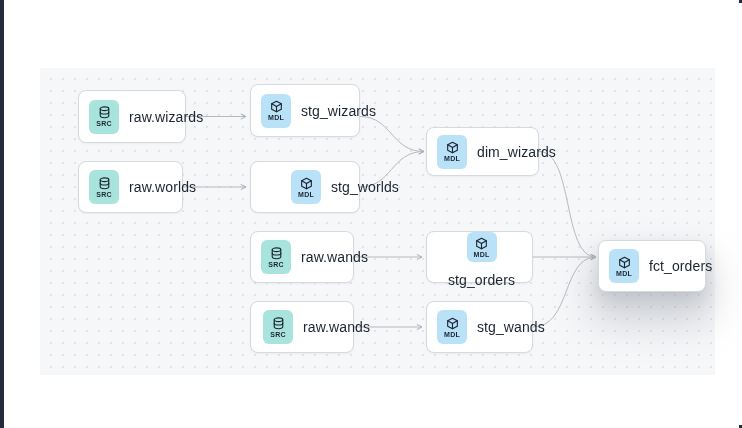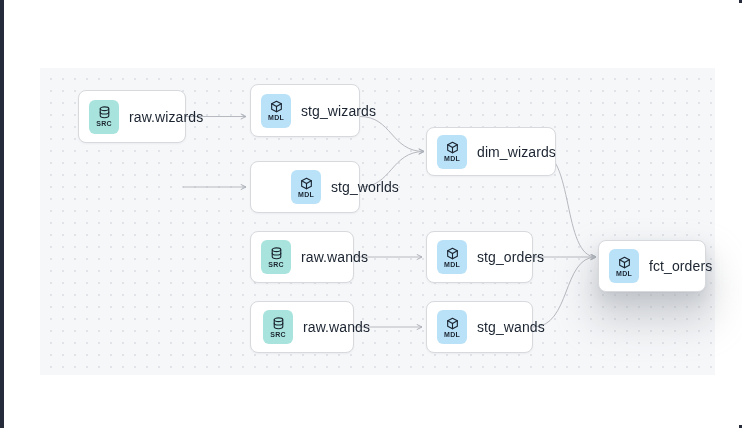--- a/index.html
+++ b/index.html
@@ -43,23 +43,23 @@
   .badge-mdl { background:var(--model-badge); }
   .badge-label { font-size:7px; font-weight:700; line-height:1; letter-spacing:0.2px; color:var(--text); }
   .badge svg { display:block; stroke:var(--text); fill:none; stroke-width:1.2; stroke-linejoin:round; stroke-linecap:round; }
 
   .n-raw-wizards { left:38px;  top:22px;  width:108px; height:53px; }
   .n-raw-worlds  { left:38px;  top:93px;  width:105px; height:52px; }
   .n-stg-wizards { left:210px; top:16px;  width:110px; height:53px; }
   .n-stg-worlds  { left:210px; top:93px;  width:110px; height:52px;padding-left:40px; }
   .n-raw-orders  { left:210px; top:163px; width:104px; height:52px; }
   .n-raw-wands   { left:210px; top:233px; width:104px; height:52px;padding-left:12px; }
-  .n-stg-orders  { left:386px; top:163px; width:107px; height:52px; }
+  .n-stg-orders  { left:386px; top:163px; width:107px; height:52px;flex-direction:column; }
   .n-stg-wands   { left:386px; top:233px; width:107px; height:52px; }
-  .n-dim-wizards { left:386px; top:59px;  width:130px; height:49px; }
+  .n-dim-wizards { left:386px; top:59px;  width:113px; height:49px; }
   .n-fct-orders  { left:558px; top:163px; width:108px; height:52px;
     box-shadow:0 24px 36px 6px rgba(156,160,168,0.42), 0 8px 16px rgba(156,160,168,0.28), 0 1px 2px rgba(20,30,50,0.05);
     margin-top:9px;
   }
 </style>
 </head>
 <body>
 
 <div class="left-bar"></div>
 <div class="corner tr"></div>
@@ -89,20 +89,31 @@
       <svg width="13" height="13" viewBox="0 0 14 14">
           <ellipse cx="7" cy="3" rx="4.6" ry="2"></ellipse>
           <path d="M2.4,3 v7.6 c0,1.1 2.06,2 4.6,2 s4.6,-0.9 4.6,-2 v-7.6"></path>
           <path d="M2.4,6.6 c0,1.1 2.06,2 4.6,2 s4.6,-0.9 4.6,-2"></path>
         </svg>
       <span class="badge-label">SRC</span>
     </span>
     <span class="node-label">raw.wizards</span>
   </div>
 
+  <div class="node n-raw-worlds">
+    <span class="badge badge-src">
+      <svg width="13" height="13" viewBox="0 0 14 14">
+          <ellipse cx="7" cy="3" rx="4.6" ry="2"></ellipse>
+          <path d="M2.4,3 v7.6 c0,1.1 2.06,2 4.6,2 s4.6,-0.9 4.6,-2 v-7.6"></path>
+          <path d="M2.4,6.6 c0,1.1 2.06,2 4.6,2 s4.6,-0.9 4.6,-2"></path>
+        </svg>
+      <span class="badge-label">SRC</span>
+    </span>
+    <span class="node-label">raw.worlds</span>
+  </div>
 
   <div class="node n-raw-orders">
     <span class="badge badge-src">
       <svg width="13" height="13" viewBox="0 0 14 14">
           <ellipse cx="7" cy="3" rx="4.6" ry="2"></ellipse>
           <path d="M2.4,3 v7.6 c0,1.1 2.06,2 4.6,2 s4.6,-0.9 4.6,-2 v-7.6"></path>
           <path d="M2.4,6.6 c0,1.1 2.06,2 4.6,2 s4.6,-0.9 4.6,-2"></path>
         </svg>
       <span class="badge-label">SRC</span>
     </span>

